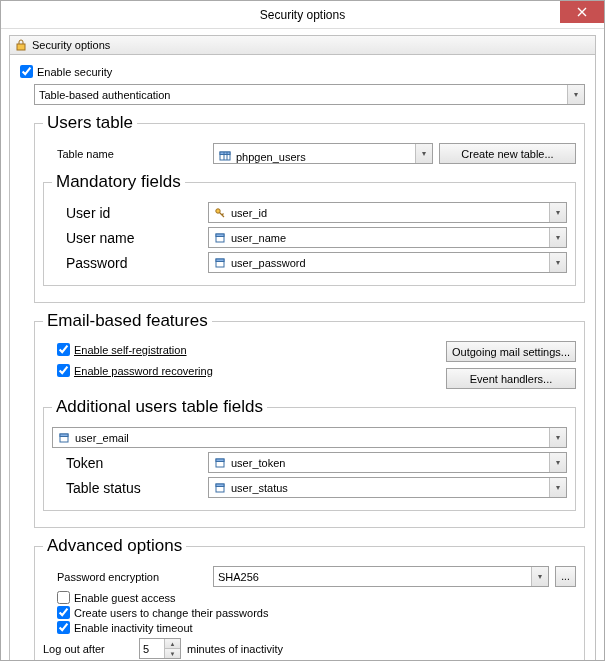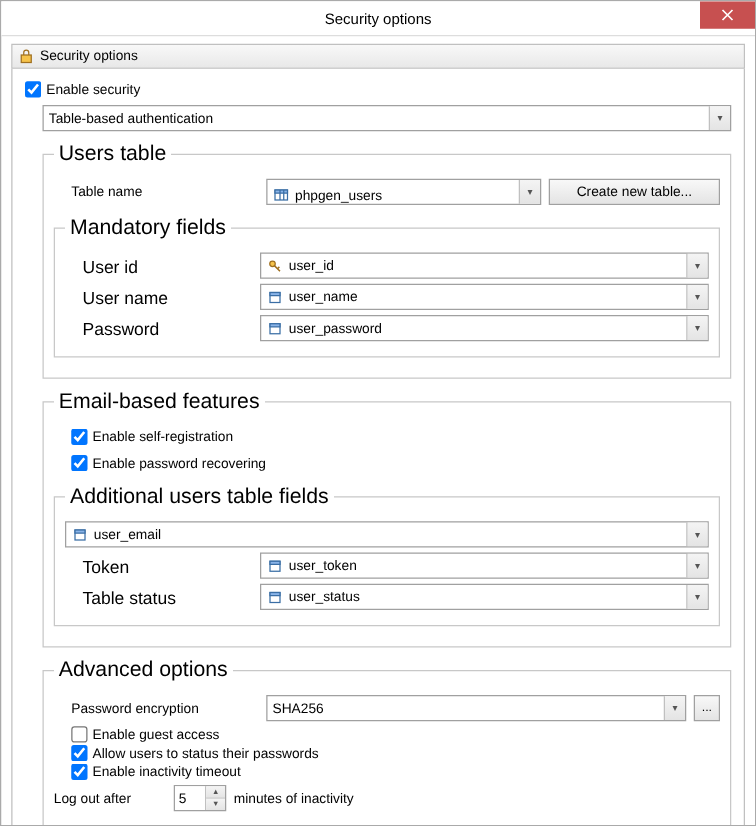--- a/index.html
+++ b/index.html
@@ -27,21 +27,21 @@
 .ellipsis-btn { width: 21px; height: 21px; border: 1px solid #a0a0a0; background: linear-gradient(#f8f8f8,#e4e4e4); display: flex; align-items: center; justify-content: center; font-size: 10px; cursor: pointer; }
 fieldset { border: 1px solid #c8c8c8; margin: 8px 0; padding: 6px 8px 8px 8px; }
 legend { font-size: 17px; padding: 0 4px; }
 .spinner { width: 42px; height: 21px; border: 1px solid #a0a0a0; display: flex; }
 .spinner input { width: 24px; border: none; font-size: 11px; padding: 0 3px; outline: none; }
 .spinner-btns { width: 16px; display: flex; flex-direction: column; border-left: 1px solid #c0c0c0; }
 .spinner-btns div { flex: 1; background: linear-gradient(#f4f4f4,#e4e4e4); font-size: 6px; display: flex; align-items: center; justify-content: center; cursor: pointer; color: #555; }
 .spinner-btns div:first-child { border-bottom: 1px solid #c0c0c0; }
 .hr { border: none; border-top: 1px solid #d0d0d0; margin: 8px 0; }
 .right-btns { margin-left: auto; display: flex; flex-direction: column; gap: 6px; }
-.feat-left { flex: 1; }
+.feat-left { flex: 1; text-decoration: underline; }
 svg { display: block; }
 </style>
 </head>
 <body>
 
 <div class="titlebar">
   <span class="titlebar-title">Security options</span>
   <div class="close-btn">
     <svg width="10" height="10" viewBox="0 0 10 10">
         <path d="M1 1 L9 9 M9 1 L1 9" stroke="#fff" stroke-width="1.4"></path>
@@ -141,20 +141,24 @@
           <div class="feat-left">
             <div class="checkbox-row indent1">
               <input type="checkbox" checked="" style="">
               <span class="label">Enable self-registration</span>
             </div>
             <div class="checkbox-row indent1" style="margin-top:8px;">
               <input type="checkbox" checked="" style="">
               <span class="label">Enable password recovering</span>
             </div>
           </div>
+          <div class="right-btns">
+            <button class="btn btn-wide">Outgoing mail settings...</button>
+            <button class="btn btn-wide">Event handlers...</button>
+          </div>
         </div>
 
         <fieldset>
           <legend>Additional users table fields</legend>
           <div class="row">
             <div class="select">
               <span class="select-icon">
                 <svg width="12" height="12" viewBox="0 0 12 12">
                     <rect x="2" y="2" width="8" height="8" fill="#fff" stroke="#3a6ea5"></rect>
                     <rect x="2" y="2" width="8" height="2.5" fill="#8ab4e8" stroke="#3a6ea5"></rect>
@@ -202,21 +206,21 @@
             <span class="select-arrow">▾</span>
           </div>
           <div class="ellipsis-btn">...</div>
         </div>
         <div class="checkbox-row indent1">
           <input type="checkbox" style="">
           <span class="label">Enable guest access</span>
         </div>
         <div class="checkbox-row indent1">
           <input type="checkbox" checked="" style="">
-          <span class="label">Allow users to status their passwords</span>
+          <span class="label">Create users to change their passwords</span>
         </div>
         <div class="checkbox-row indent1">
           <input type="checkbox" checked="" style="">
           <span class="label">Enable inactivity timeout</span>
         </div>
         <div class="row indent2">
           <span class="label" style="width:90px;">Log out after</span>
           <div class="spinner">
             <input type="text" value="5" style="">
             <div class="spinner-btns">

